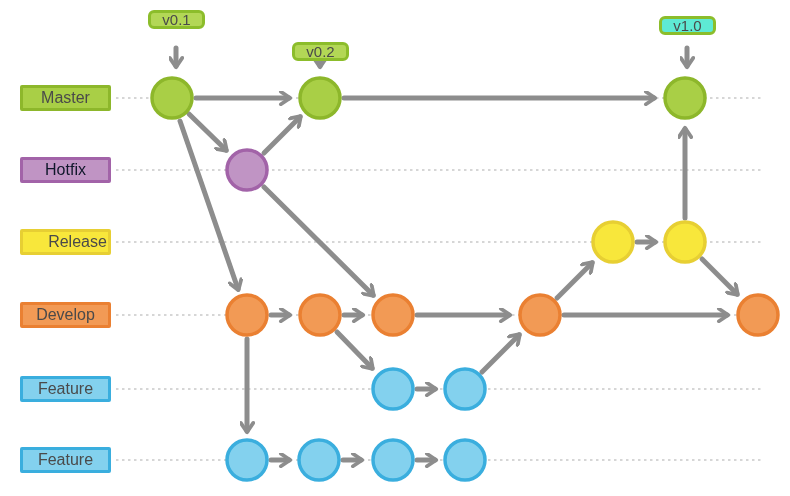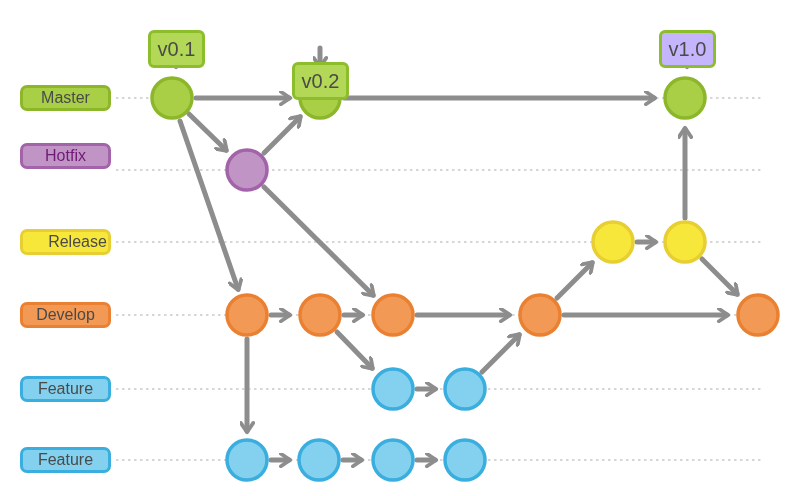--- a/index.html
+++ b/index.html
@@ -10,35 +10,35 @@
     overflow:hidden;
     font-family:"Liberation Sans", sans-serif;
   }
   .stage svg{position:absolute;left:0;top:0;}
   .lane-label{
     position:absolute;
     left:20px;
     width:91px;height:26px;
     box-sizing:border-box;
     border:3px solid;
-    border-radius:7px;
+    border-radius:2px;
     display:flex;align-items:center;justify-content:center;
     font-size:16px;
     line-height:1;
     user-select:none;
   }
   .version-tag{
     position:absolute;
-    top:30px;
-    width:57px;height:38px;
+    top:10px;
+    width:57px;height:19px;
     box-sizing:border-box;
     border:3px solid;
     border-radius:6px;
     display:flex;align-items:center;justify-content:center;
-    font-size:20px;
+    font-size:15px;
     line-height:1;
     user-select:none;
   }
 </style>
 </head>
 <body>
 
 <div class="stage">
 
   <svg id="graph-svg" width="790" height="496" viewBox="0 0 790 496">
@@ -96,23 +96,23 @@
         <circle cx="393" cy="389" r="20" fill="#83d1ee" stroke="#3aaede" stroke-width="3.5"></circle>
         <circle cx="465" cy="389" r="20" fill="#83d1ee" stroke="#3aaede" stroke-width="3.5"></circle>
         <circle cx="247" cy="460" r="20" fill="#83d1ee" stroke="#3aaede" stroke-width="3.5"></circle>
         <circle cx="319" cy="460" r="20" fill="#83d1ee" stroke="#3aaede" stroke-width="3.5"></circle>
         <circle cx="393" cy="460" r="20" fill="#83d1ee" stroke="#3aaede" stroke-width="3.5"></circle>
         <circle cx="465" cy="460" r="20" fill="#83d1ee" stroke="#3aaede" stroke-width="3.5"></circle>
       </g>
   </svg>
 
   <div class="lane-label" style="top: 85px; background: rgb(169, 207, 70); border-color: rgb(141, 183, 43); color: rgb(74, 74, 74);">Master</div>
-  <div class="lane-label" style="top: 143px; background: rgb(192, 148, 196); border-color: rgb(162, 99, 168); color: #701a75;">Hotfix</div>
+  <div class="lane-label" style="top: 157px; background: rgb(192, 148, 196); border-color: rgb(162, 99, 168); color: #0f172a;">Hotfix</div>
   <div class="lane-label" style="top: 229px; background: rgb(248, 231, 59); border-color: rgb(231, 207, 51); color: rgb(74, 74, 74); padding-left: 24px;">Release</div>
   <div class="lane-label" style="top: 302px; background: rgb(242, 154, 85); border-color: rgb(234, 128, 50); color: rgb(74, 74, 74); text-align: right;">Develop</div>
   <div class="lane-label" style="top: 376px; background: rgb(131, 209, 238); border-color: rgb(58, 174, 222); color: rgb(74, 74, 74);">Feature</div>
   <div class="lane-label" style="top: 447px; background: rgb(131, 209, 238); border-color: rgb(58, 174, 222); color: rgb(74, 74, 74);">Feature</div>
 
   <div class="version-tag" style="left: 148px; background: rgb(179, 215, 86); border-color: rgb(140, 189, 43); color: rgb(74, 74, 74);">v0.1</div>
   <div class="version-tag" style="left: 292px; background: rgb(179, 215, 86); border-color: rgb(140, 189, 43); color: rgb(74, 74, 74); margin-top: 32px;">v0.2</div>
-  <div class="version-tag" style="left: 659px; background: #c4b5fd; border-color: rgb(140, 189, 43); color: rgb(74, 74, 74);">v1.0</div>
+  <div class="version-tag" style="left: 659px; background: #5eead4; border-color: rgb(140, 189, 43); color: rgb(74, 74, 74); margin-top: 6px;">v1.0</div>
 
 </div>
 
 </body></html>

